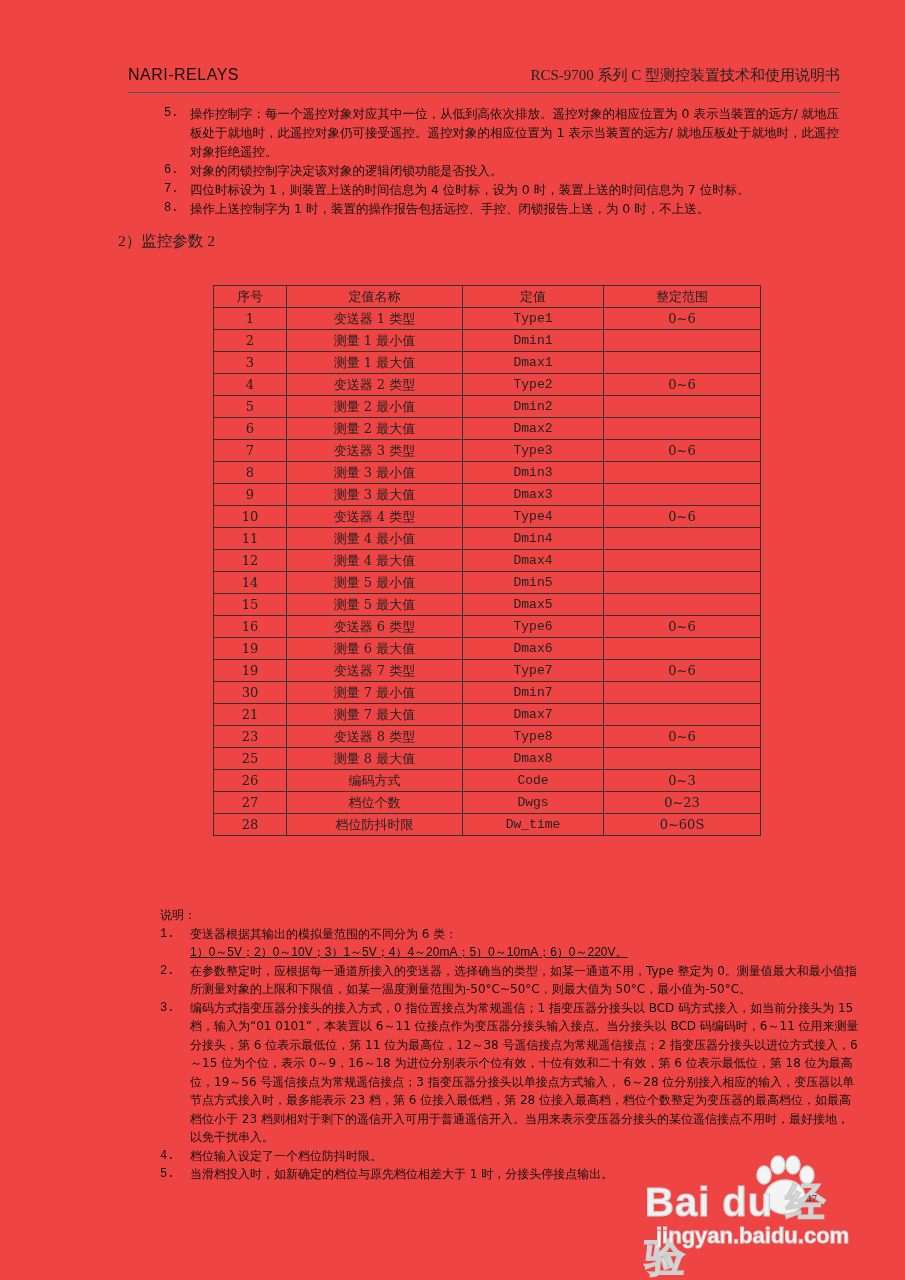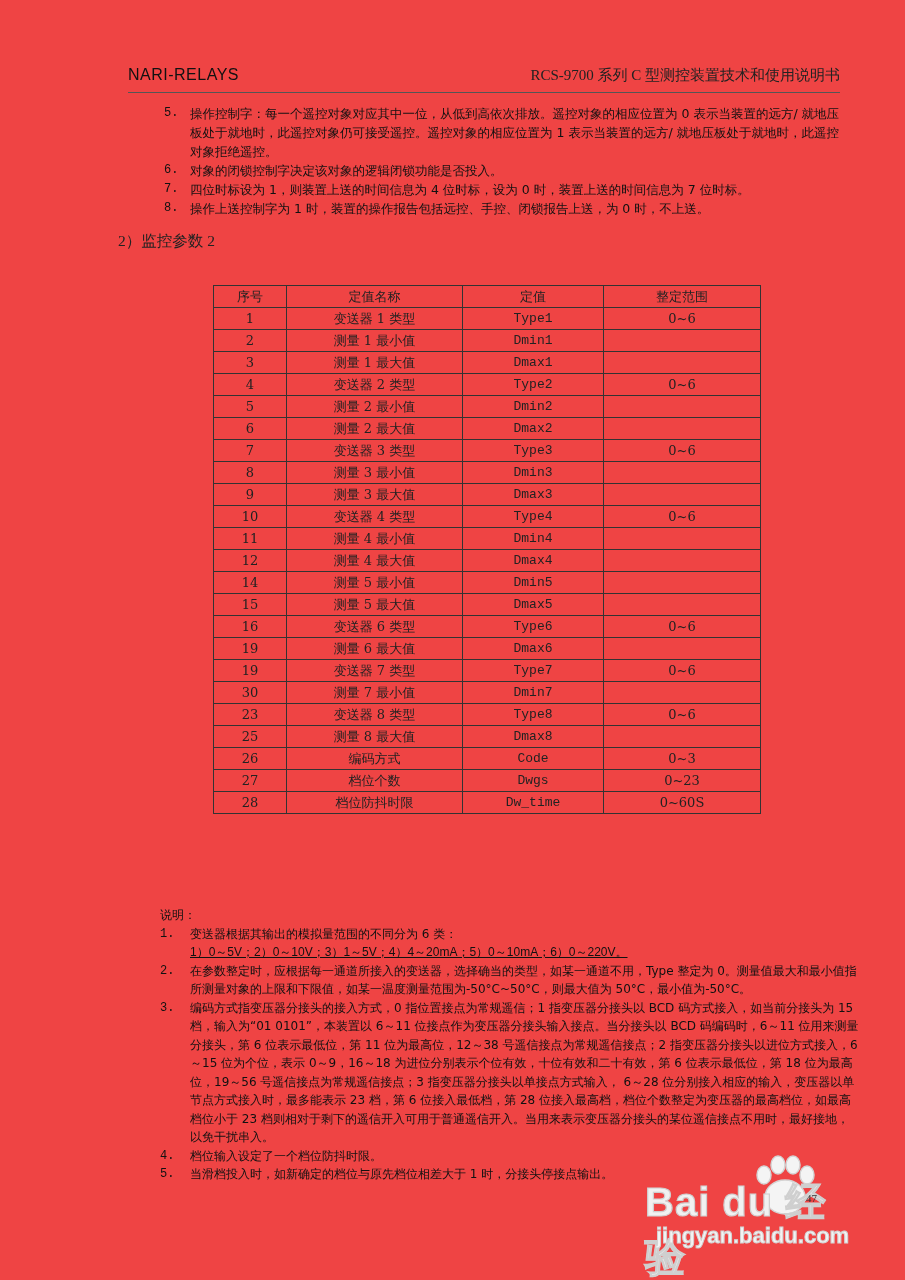--- a/index.html
+++ b/index.html
@@ -169,20 +169,26 @@
           <td class="mono">Type7</td>
           <td>0~6</td>
         </tr>
         <tr>
           <td>30</td>
           <td>测量 7 最小值</td>
           <td class="mono">Dmin7</td>
           <td></td>
         </tr>
         <tr>
+          <td>21</td>
+          <td>测量 7 最大值</td>
+          <td class="mono">Dmax7</td>
+          <td></td>
+        </tr>
+        <tr>
           <td>23</td>
           <td>变送器 8 类型</td>
           <td class="mono">Type8</td>
           <td>0~6</td>
         </tr>
         <tr>
           <td>25</td>
           <td>测量 8 最大值</td>
           <td class="mono">Dmax8</td>
           <td></td>

